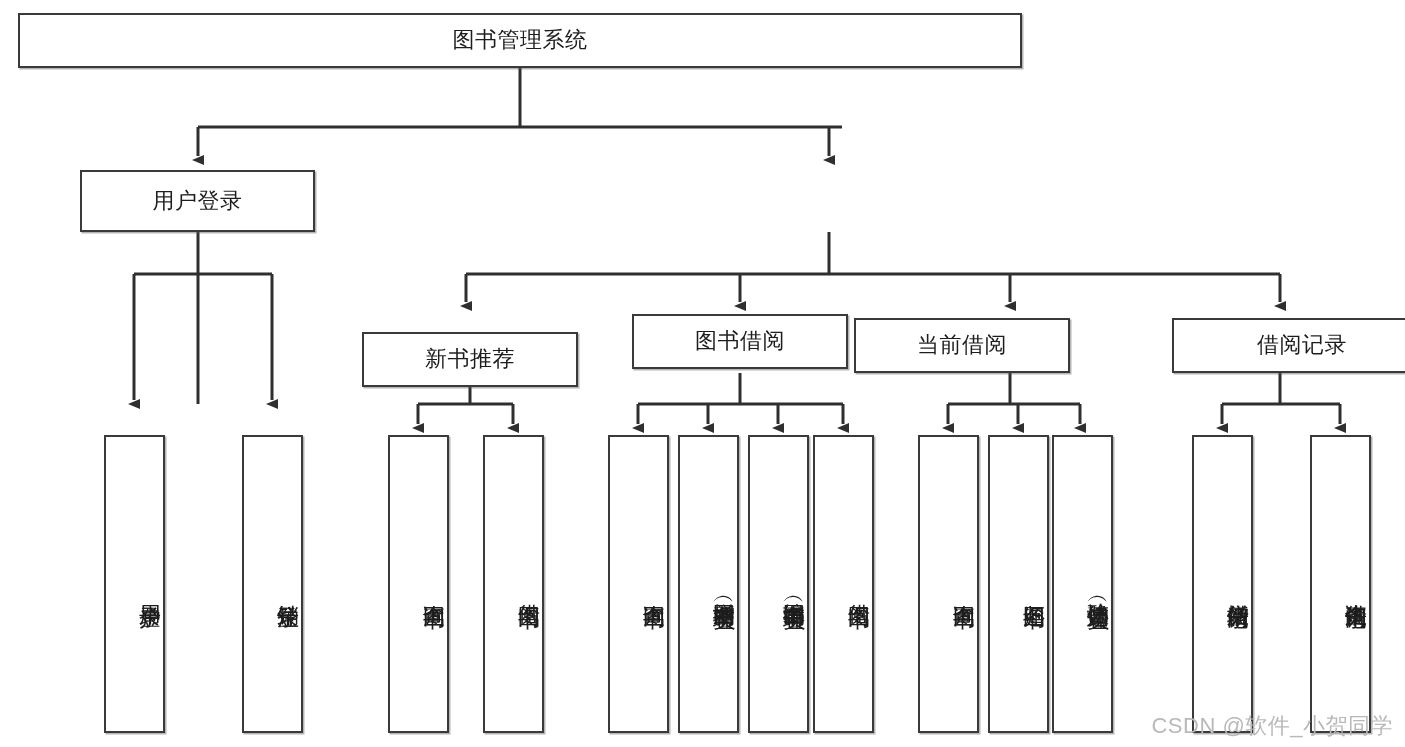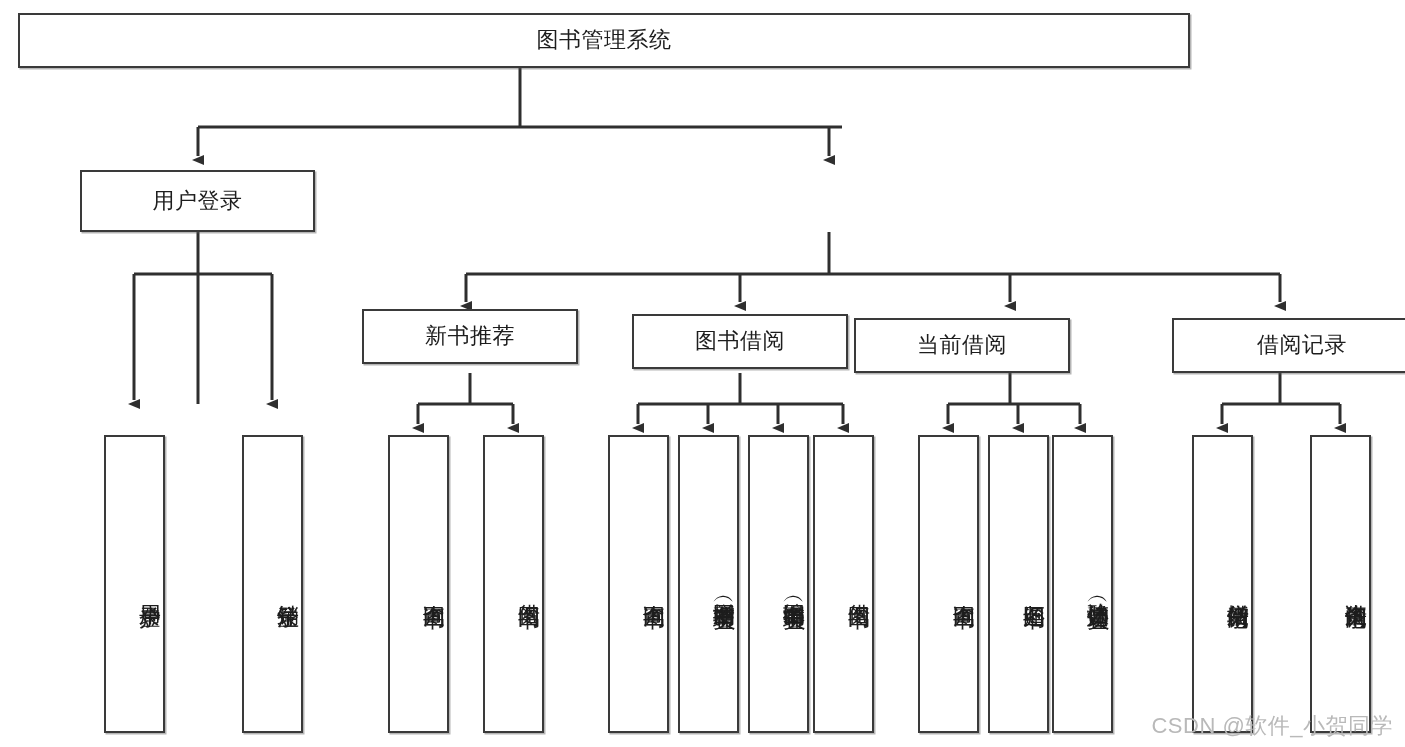--- a/index.html
+++ b/index.html
@@ -120,30 +120,30 @@
       <path d="M1018,404 L1018,424" marker-end="url(#arrow)"></path>
       <path d="M1080,404 L1080,424" marker-end="url(#arrow)"></path>
 
       <path d="M1280,373 L1280,404"></path>
       <path d="M1222,404 L1340,404"></path>
       <path d="M1222,404 L1222,424" marker-end="url(#arrow)"></path>
       <path d="M1340,404 L1340,424" marker-end="url(#arrow)"></path>
     </g>
   </svg>
 
-  <div class="node horiz node-root" style="left:18px; top:13px; width:1172px; height:55px;">
+  <div class="node horiz node-root" style="left:18px; top:13px; width:1004px; height:55px;">
     <span>图书管理系统</span>
   </div>
 
   <div class="node horiz" style="left:80px; top:170px; width:235px; height:62px;">
     <span>用户登录</span>
   </div>
 
 
-  <div class="node horiz" style="left:362px; top:309px; width:216px; height:55px;">
+  <div class="node horiz" style="left:362px; top:332px; width:216px; height:55px;">
     <span>新书推荐</span>
   </div>
 
   <div class="node horiz" style="left:632px; top:314px; width:216px; height:55px;">
     <span>图书借阅</span>
   </div>
 
   <div class="node horiz" style="left:854px; top:318px; width:216px; height:55px;">
     <span>当前借阅</span>
   </div>

